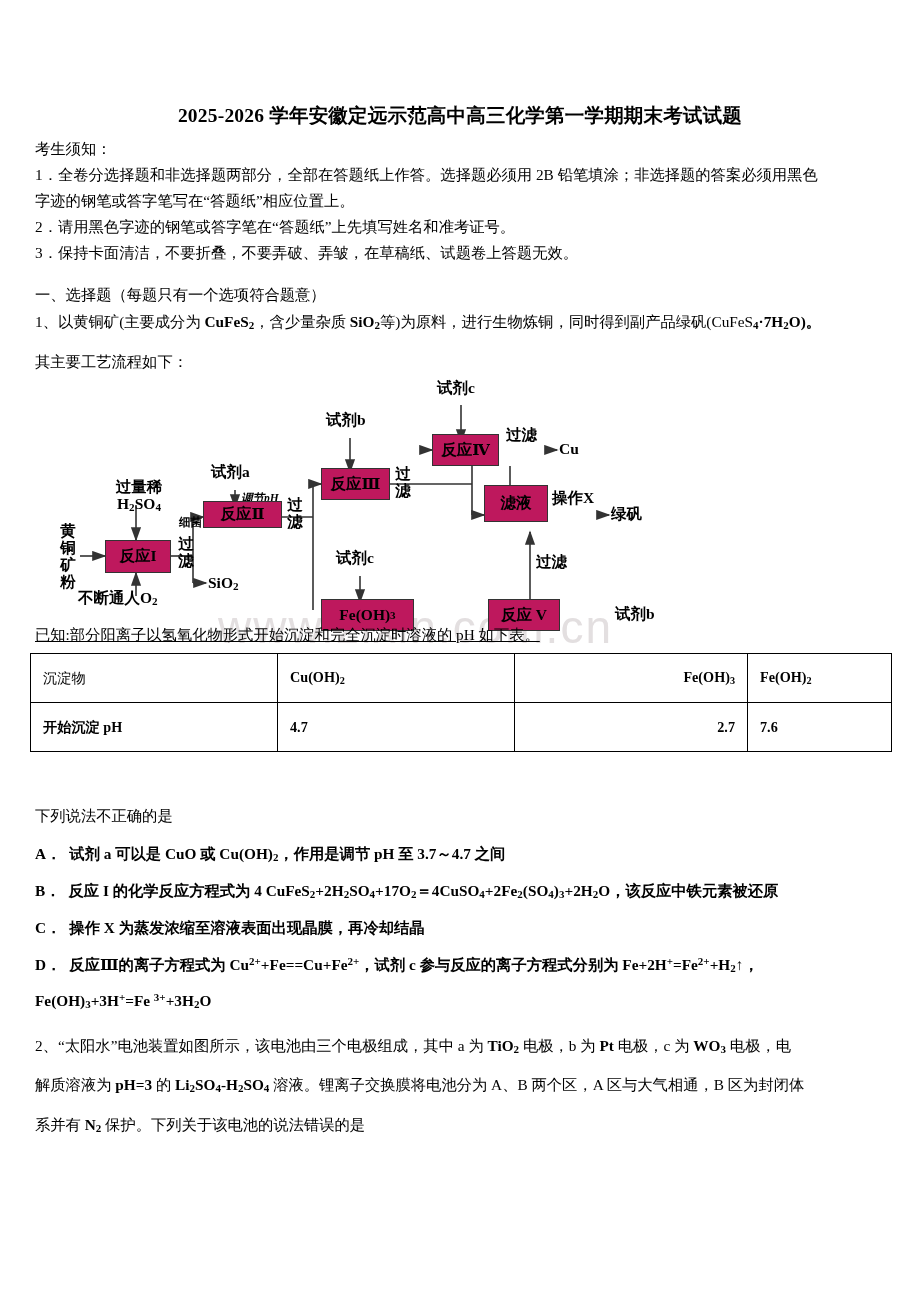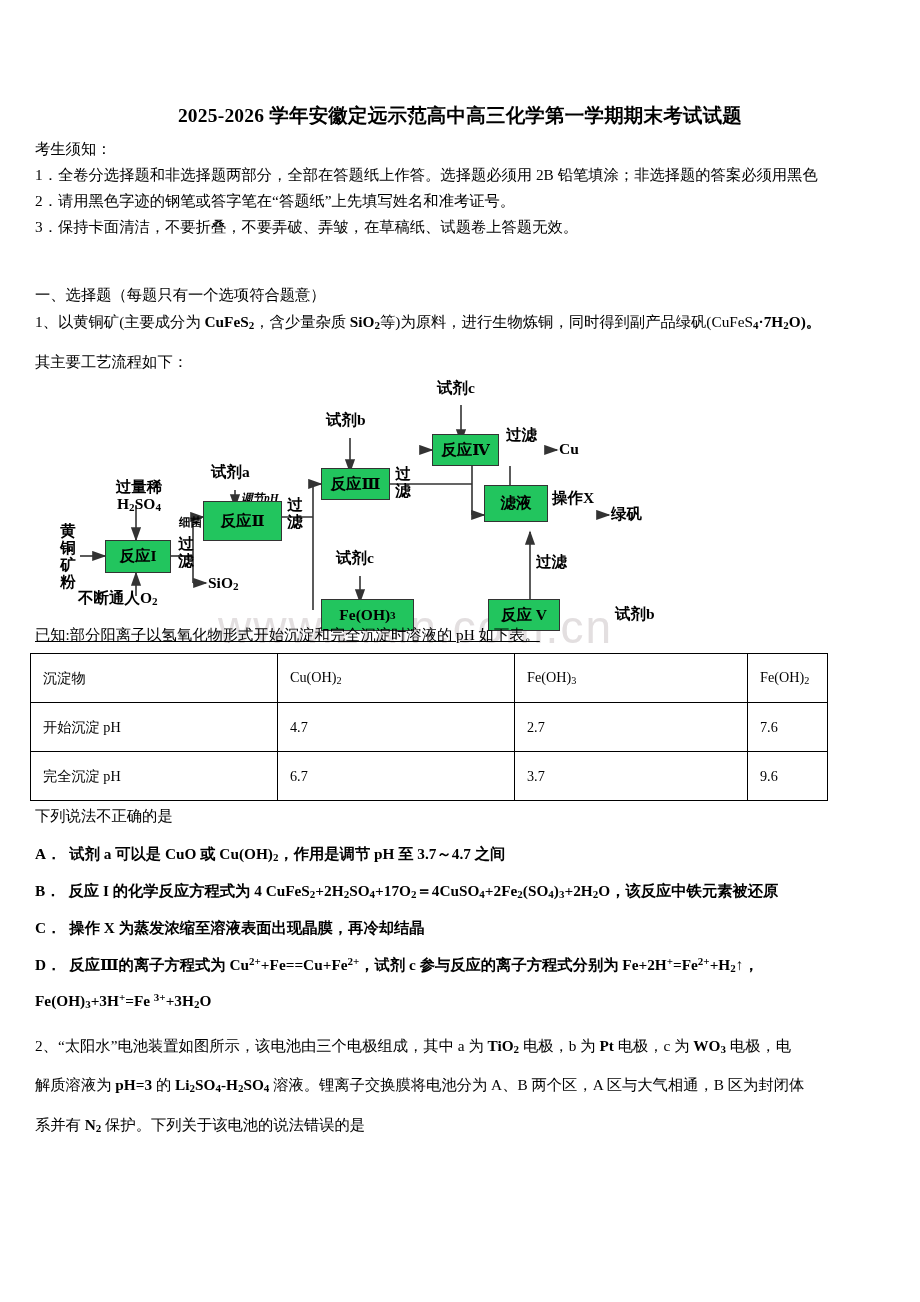--- a/index.html
+++ b/index.html
@@ -77,21 +77,21 @@
     position: absolute;
     left: 60px;
     top: 380px;
     width: 600px;
     height: 230px;
     font-size: 15px;
   }
   .flow .box {
     position: absolute;
     border: 1.6px solid #333;
-    background: #22c55e;
+    background: #be185d;
     font-weight: bold;
     font-size: 15.5px;
     display: flex;
     align-items: center;
     justify-content: center;
     white-space: nowrap;
     box-sizing: border-box;
     padding: 0 4px;
   }
   .flow .lbl {
@@ -111,35 +111,35 @@
   .known {
     position: absolute;
     left: 35px; top: 625px;
     font-size: 15.3px;
     white-space: nowrap;
     text-decoration: underline;
   }
   table.ph-table {
     position: absolute;
     left: 30px; top: 653px;
-    width: 798px;
+    width: 862px;
     border-collapse: collapse;
     font-size: 14.2px;
   }
   table.ph-table td {
     border: 1.3px solid #000;
     height: 48px;
     padding: 0 12px;
     vertical-align: middle;
-    font-weight: normal;
+    font-weight: bold;
   }
   table.ph-table td.hdr-first { font-weight: normal; }
   table.ph-table td.c0 { width: 222px; }
   table.ph-table td.c1 { width: 212px; }
-  table.ph-table td.c2 { width: 208px; }
+  table.ph-table td.c2 { width: 208px; text-align: right; }
 
   .q-prompt {
     position: absolute;
     left: 35px; top: 806px;
     font-size: 15.3px;
   }
   .opt {
     position: absolute;
     left: 35px;
     font-size: 15.3px;
@@ -168,20 +168,21 @@
 
   <div class="watermark">www.zixin.com.cn</div>
 
   <div class="content">
 
     <div class="doc-title">2025-2026 学年安徽定远示范高中高三化学第一学期期末考试试题</div>
 
     <div class="notice">
       <div>考生须知：</div>
       <div>1．全卷分选择题和非选择题两部分，全部在答题纸上作答。选择题必须用 2B 铅笔填涂；非选择题的答案必须用黑色</div>
+      <div>字迹的钢笔或答字笔写在“答题纸”相应位置上。</div>
       <div>2．请用黑色字迹的钢笔或答字笔在“答题纸”上先填写姓名和准考证号。</div>
       <div>3．保持卡面清洁，不要折叠，不要弄破、弄皱，在草稿纸、试题卷上答题无效。</div>
     </div>
 
     <div class="sec-head">一、选择题（每题只有一个选项符合题意）</div>
 
     <div class="q1-line"><span>1、以黄铜矿(主要成分为 </span><b><span>CuFeS</span><sub>2</sub></b><span>，含少量杂质 </span><b><span>SiO</span><sub>2</sub></b><span>等)为原料，进行生物炼铜，同时得到副产品绿矾(CuFeS</span><b><sub>4</sub><span>·7H</span><sub>2</sub><span>O)。</span></b></div>
 
     <div class="q1-line2">其主要工艺流程如下：</div>
 
@@ -246,21 +247,21 @@
 
       <div class="lbl stack" style="left:-2px; top:142px; width:20px;">黄<br>铜<br>矿<br>粉</div>
       <div class="lbl stack" style="left:44px; top:80px; width:70px;margin-top:18px;">过量稀<br>H<sub>2</sub>SO<sub>4</sub></div>
       <div class="lbl sm" style="left:82px; top:134px;padding-left:37px;">细菌</div>
       <div class="box" style="left:45px; top:160px; width:66px; height:33px;">反应I</div>
       <div class="lbl" style="left:18px; top:210px;">不断通人O<sub>2</sub></div>
       <div class="lbl stack" style="left:117px; top:155px; width:18px;">过<br>滤</div>
 
       <div class="lbl" style="left:151px; top:84px;font-family:Liberation Serif, serif;">试剂a</div>
       <div class="lbl sm" style="left:181px; top:110px;font-style:italic;">调节pH</div>
-      <div class="box" style="left:143px; top:121px; width:79px; height:40px;">反应Ⅱ</div>
+      <div class="box" style="left:143px; top:121px; width:79px; height:27px;">反应Ⅱ</div>
       <div class="lbl stack" style="left:226px; top:116px; width:18px;">过<br>滤</div>
       <div class="lbl" style="left:148px; top:195px;">SiO<sub>2</sub></div>
 
       <div class="lbl" style="left:266px; top:32px;">试剂b</div>
       <div class="box" style="left:261px; top:88px; width:69px; height:32px;">反应Ⅲ</div>
       <div class="lbl stack" style="left:334px; top:85px; width:18px;">过<br>滤</div>
 
       <div class="lbl" style="left:377px; top:0px;">试剂c</div>
       <div class="box" style="left:372px; top:54px; width:67px; height:32px;">反应Ⅳ</div>
       <div class="lbl" style="left:446px; top:47px;">过滤</div>
@@ -287,26 +288,20 @@
         <td class="c1">Cu(OH)<sub>2</sub></td>
         <td class="c2">Fe(OH)<sub>3</sub></td>
         <td>Fe(OH)<sub>2</sub></td>
       </tr>
       <tr>
         <td class="c0">开始沉淀 pH</td>
         <td class="c1">4.7</td>
         <td class="c2">2.7</td>
         <td>7.6</td>
       </tr>
-      <tr>
-        <td class="c0">完全沉淀 pH</td>
-        <td class="c1">6.7</td>
-        <td class="c2">3.7</td>
-        <td>9.6</td>
-      </tr>
     </tbody>
       </table>
 
     <div class="q-prompt">下列说法不正确的是</div>
 
     <div class="opt optA">
       <span class="ltr">A．</span><b>试剂 a 可以是 CuO 或 Cu(OH)<sub>2</sub>，作用是调节 pH 至 3.7～4.7 之间</b>
     </div>
 
     <div class="opt optB">

